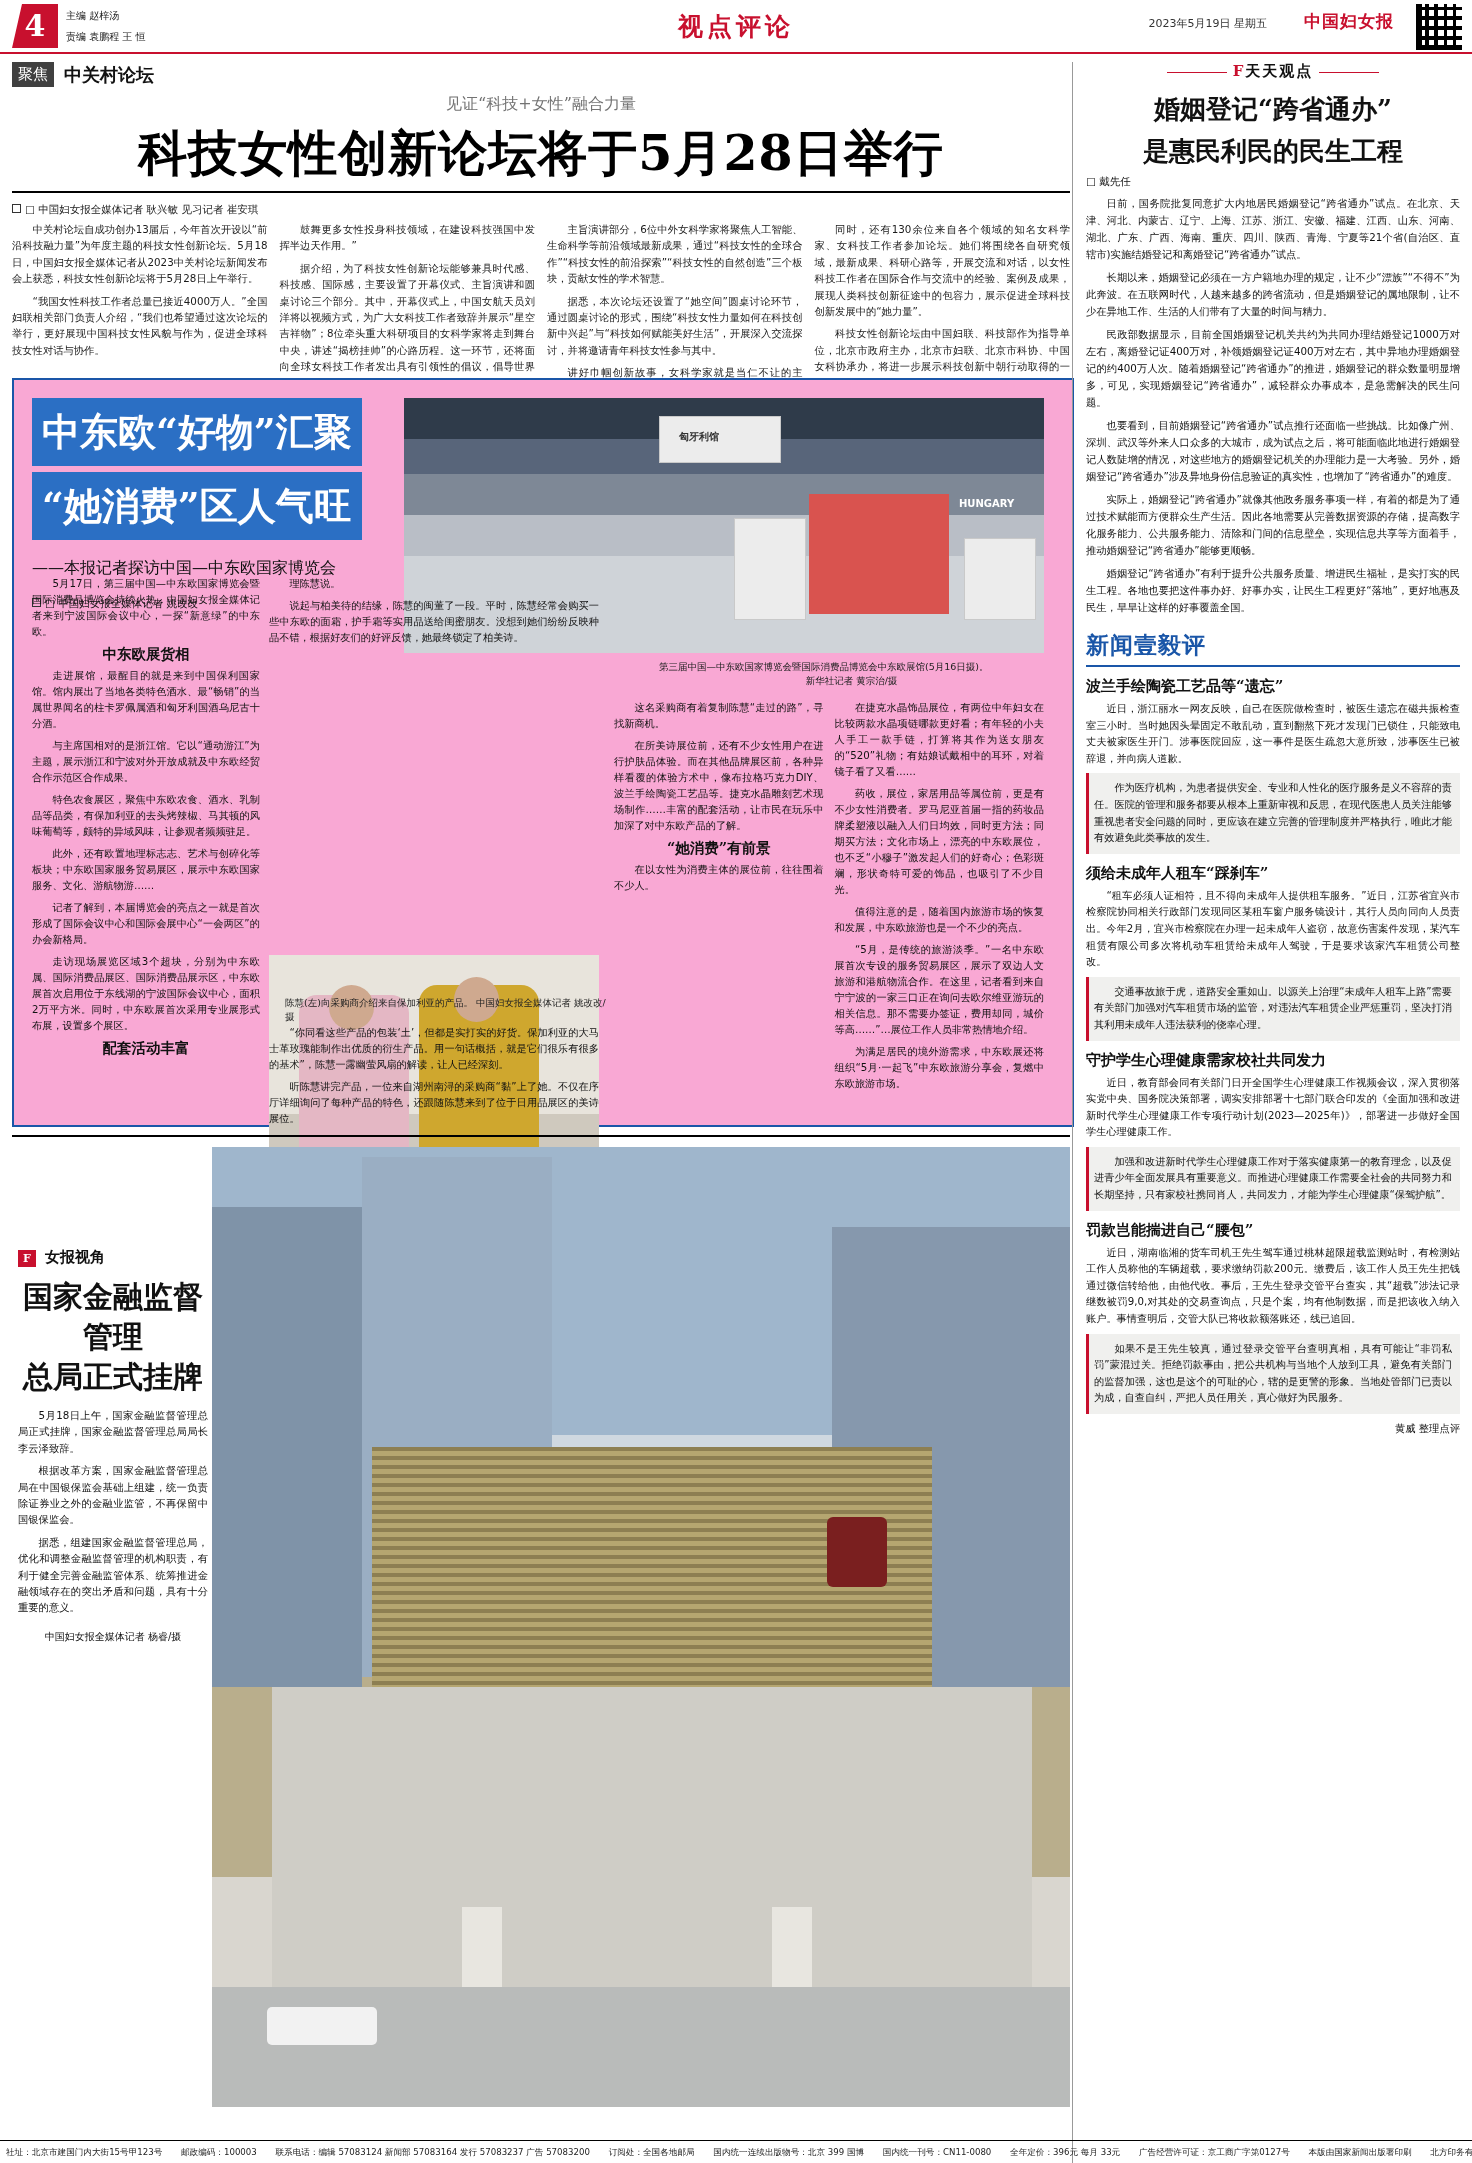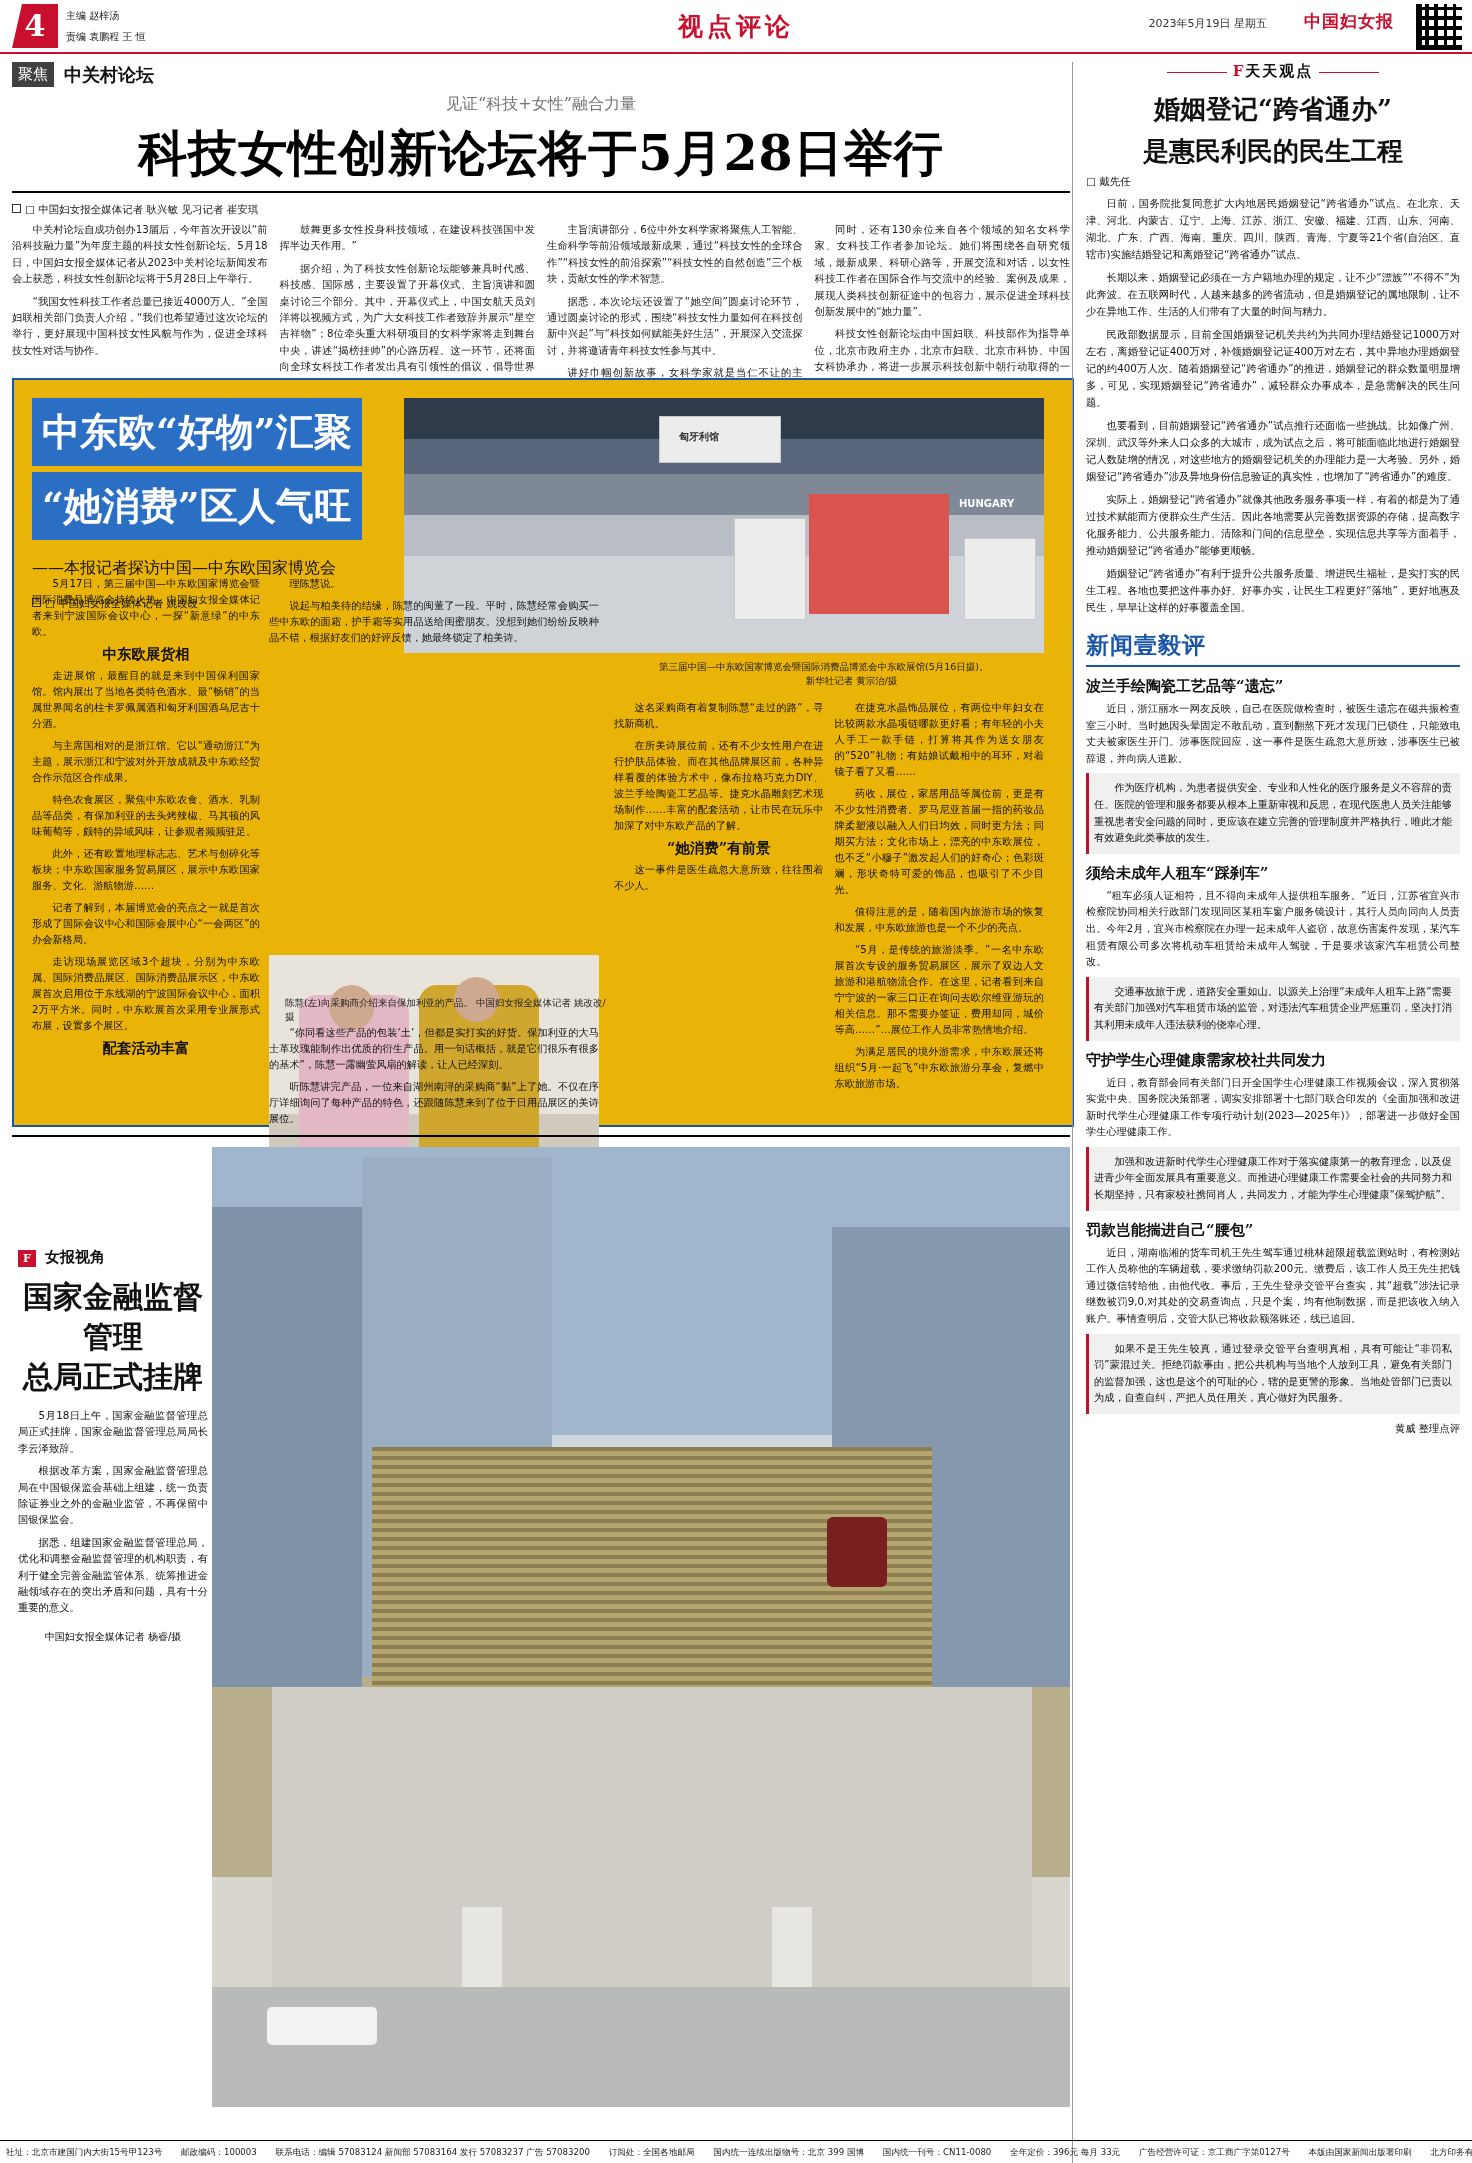--- a/index.html
+++ b/index.html
@@ -46,21 +46,21 @@
   .lead-rule{border-top:2px solid #000;margin:4px 0 8px;}
 
   .byline{font-size:10.5px;color:#222;line-height:16px;}
   .byline .sq{display:inline-block;width:7px;height:7px;border:1px solid #333;margin-right:4px;}
 
   .cols5{display:flex;gap:12px;margin-top:4px;}
   .cols5 .col{flex:1;font-size:10.3px;line-height:16.4px;text-align:justify;color:#1a1a1a;}
   .cols5 .col p{margin:0 0 6px;text-indent:2em;}
 
   
-  .feature{position:absolute;left:12px;top:378px;width:1058px;height:745px;border:2px solid #1a56a8;background:#eab308;}
+  .feature{position:absolute;left:12px;top:378px;width:1058px;height:745px;border:2px solid #1a56a8;background:#f9a8d4;}
   .feature-inner{position:relative;width:100%;height:100%;}
   .feat-head-wrap{position:absolute;left:18px;top:18px;width:400px;}
   .feat-head{background:#2b6fc4;color:#fff;font-size:38px;font-weight:bold;line-height:52px;
     padding:8px 10px;font-family:"DejaVu Serif","Liberation Serif",serif;display:inline-block;}
   .feat-sub{margin-top:18px;font-size:16px;color:#111;font-family:"DejaVu Serif","Liberation Serif",serif;}
   .feat-byline{margin-top:18px;font-size:10.5px;}
   .feat-byline .sq{display:inline-block;width:7px;height:7px;border:1px solid #333;margin-right:4px;}
 
   .photo{position:absolute;overflow:hidden;background:#6a7b8c;}
   .cap{position:absolute;font-size:9.5px;line-height:14px;color:#222;}
@@ -233,21 +233,21 @@
           <p>“你同看这些产品的包装‘土’，但都是实打实的好货。保加利亚的大马士革玫瑰能制作出优质的衍生产品。用一句话概括，就是它们很乐有很多的基术”，陈慧一露幽萤风扇的解读，让人已经深刻。</p>
           <p>听陈慧讲完产品，一位来自湖州南浔的采购商“黏”上了她。不仅在序厅详细询问了每种产品的特色，还跟随陈慧来到了位于日用品展区的美诗展位。</p>
         </div>
       </div>
 
       <div class="feat-cols" style="left:600px;top:320px;width:430px;height:405px;">
         <div class="col">
           <p>这名采购商有着复制陈慧“走过的路”，寻找新商机。</p>
           <p>在所美诗展位前，还有不少女性用户在进行护肤品体验。而在其他品牌展区前，各种异样看覆的体验方术中，像布拉格巧克力DIY、波兰手绘陶瓷工艺品等。捷克水晶雕刻艺术现场制作……丰富的配套活动，让市民在玩乐中加深了对中东欧产品的了解。</p>
           <p class="sub-h">“她消费”有前景</p>
-          <p>这一事件是医生疏忽大意所致，往往围着不少人。</p>
+          <p>在以女性为消费主体的展位前，往往围着不少人。</p>
         </div>
         <div class="col">
           <p>在捷克水晶饰品展位，有两位中年妇女在比较两款水晶项链哪款更好看；有年轻的小夫人手工一款手链，打算将其作为送女朋友的“520”礼物；有姑娘试戴相中的耳环，对着镜子看了又看……</p>
           <p>药收，展位，家居用品等属位前，更是有不少女性消费者。罗马尼亚首届一指的药妆品牌柔塑液以融入人们日均效，同时更方法；同期买方法；文化市场上，漂亮的中东欧展位，也不乏“小穆子”激发起人们的好奇心；色彩斑斓，形状奇特可爱的饰品，也吸引了不少目光。</p>
           <p>值得注意的是，随着国内旅游市场的恢复和发展，中东欧旅游也是一个不少的亮点。</p>
           <p>“5月，是传统的旅游淡季。”一名中东欧展首次专设的服务贸易展区，展示了双边人文旅游和港航物流合作。在这里，记者看到来自宁宁波的一家三口正在询问去欧尔维亚游玩的相关信息。那不需要办签证，费用却同，城价等高……”…展位工作人员非常热情地介绍。</p>
           <p>为满足居民的境外游需求，中东欧展还将组织“5月·一起飞”中东欧旅游分享会，复燃中东欧旅游市场。</p>
         </div>
       </div>
     </div>

